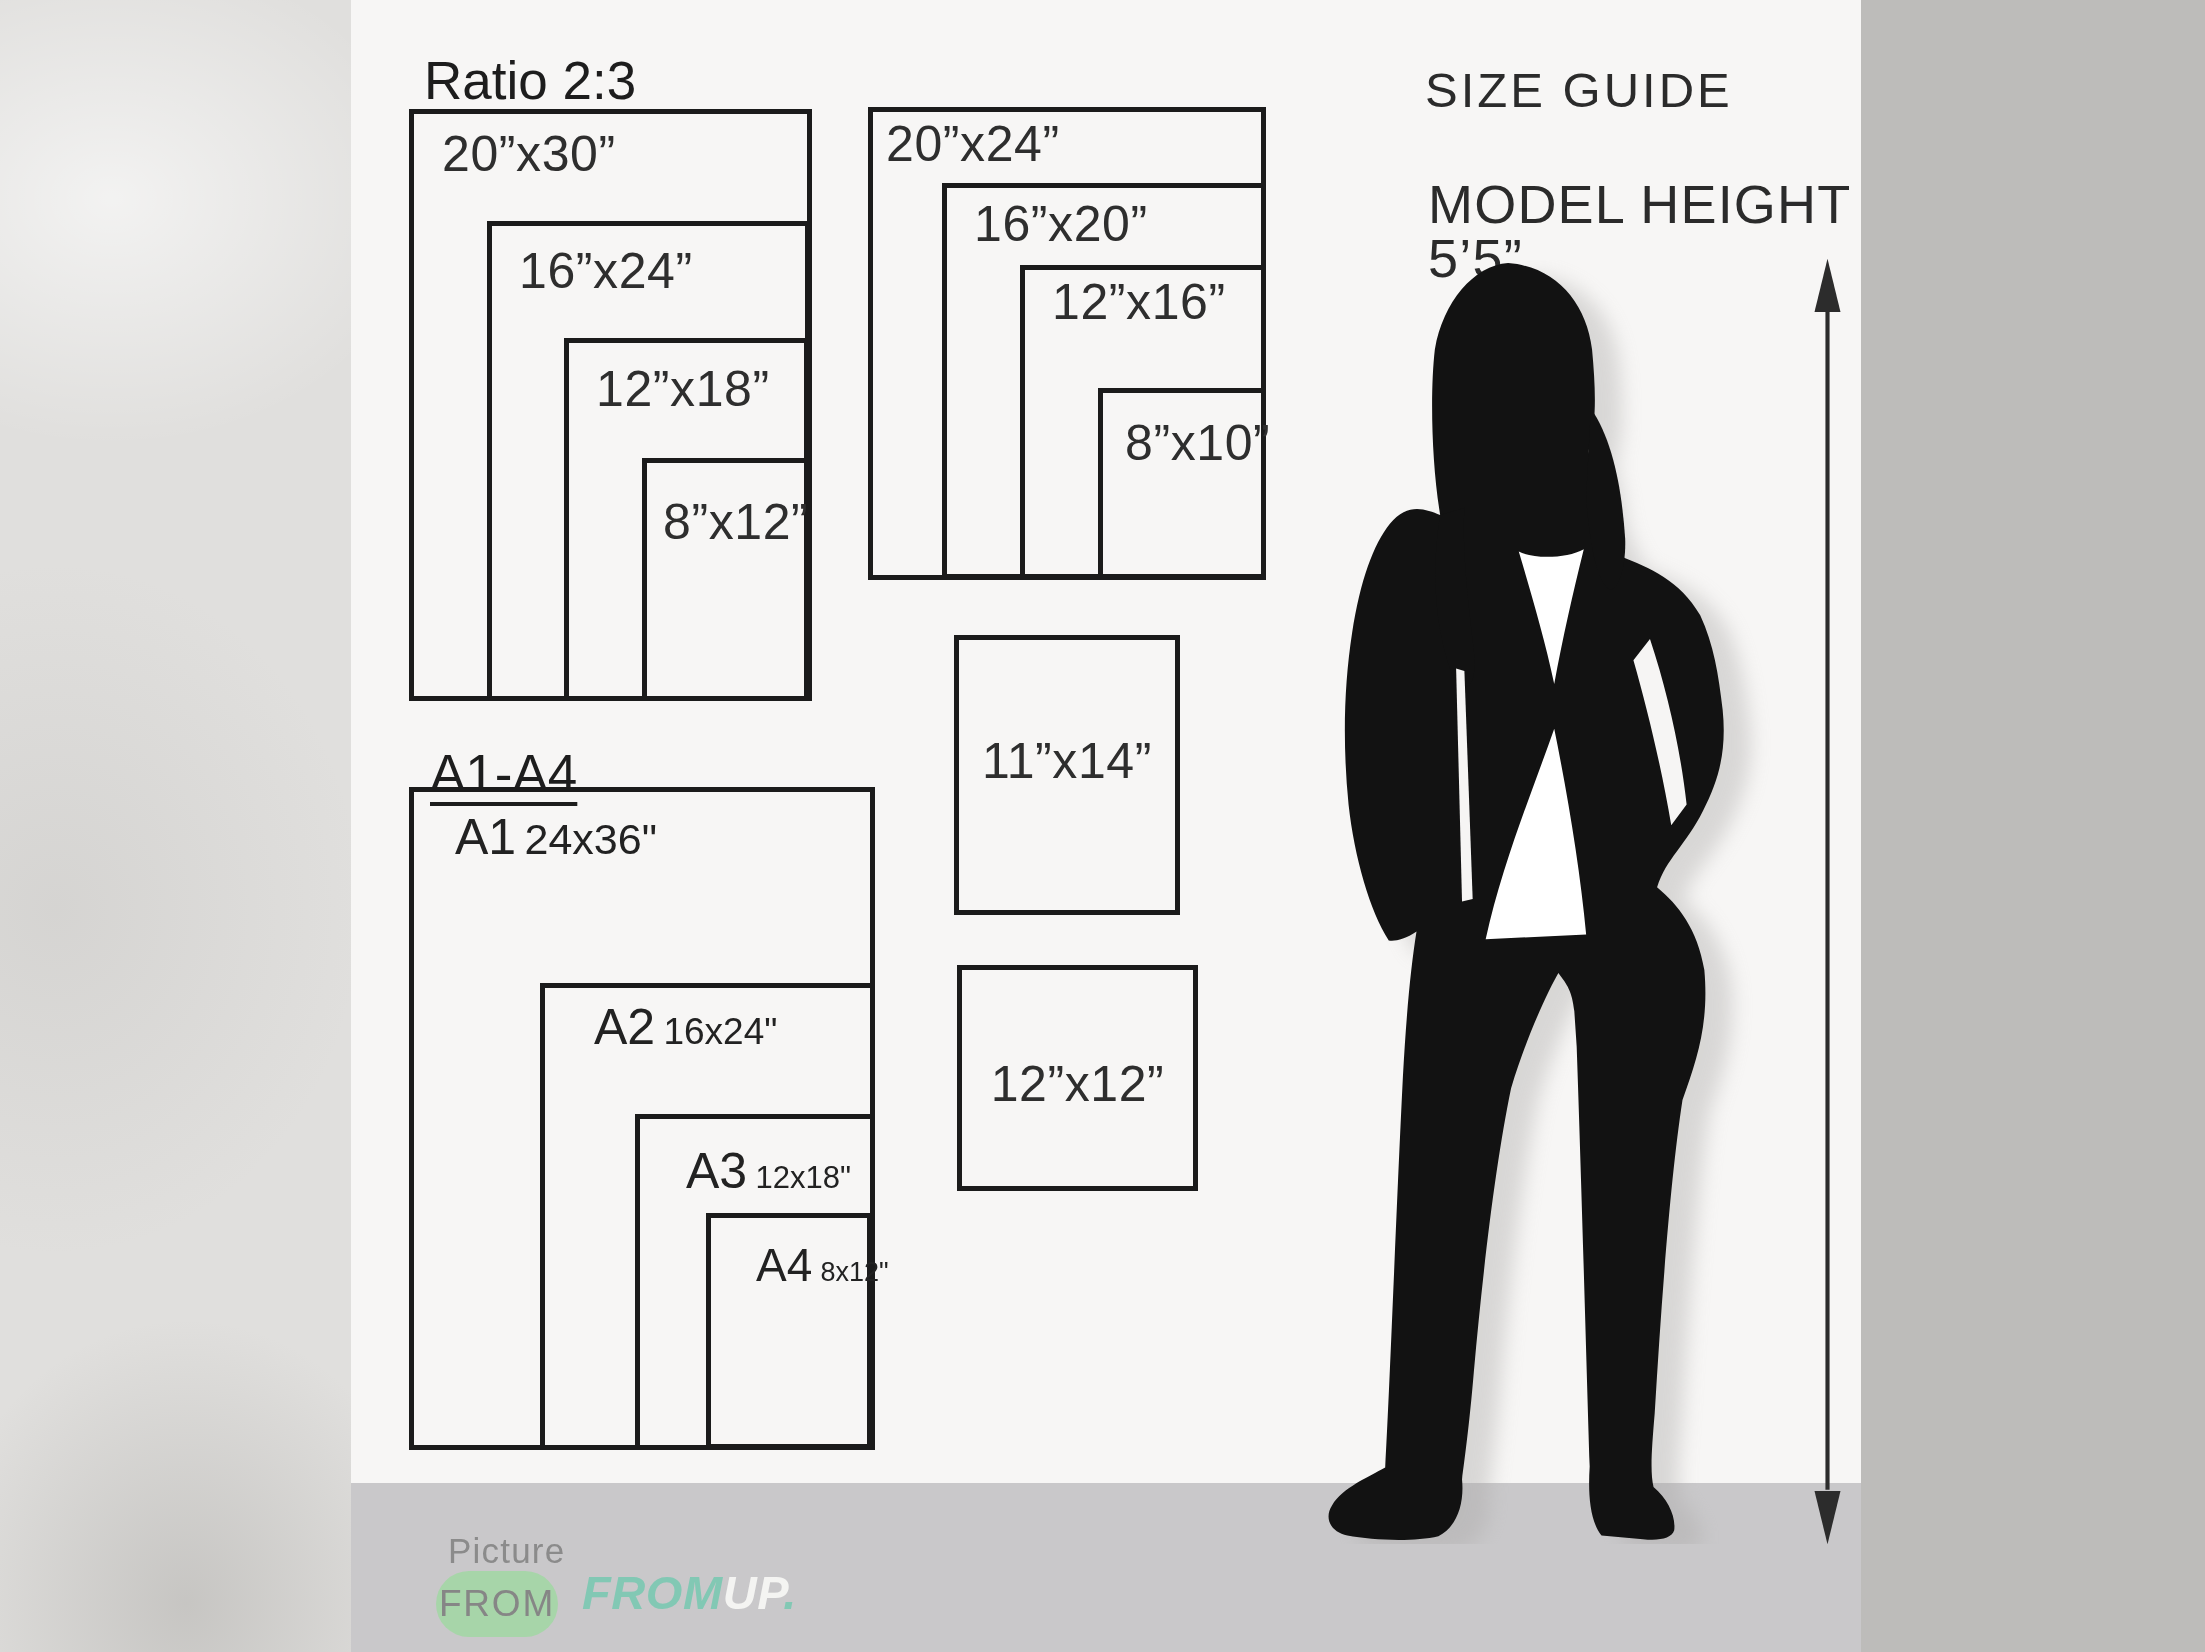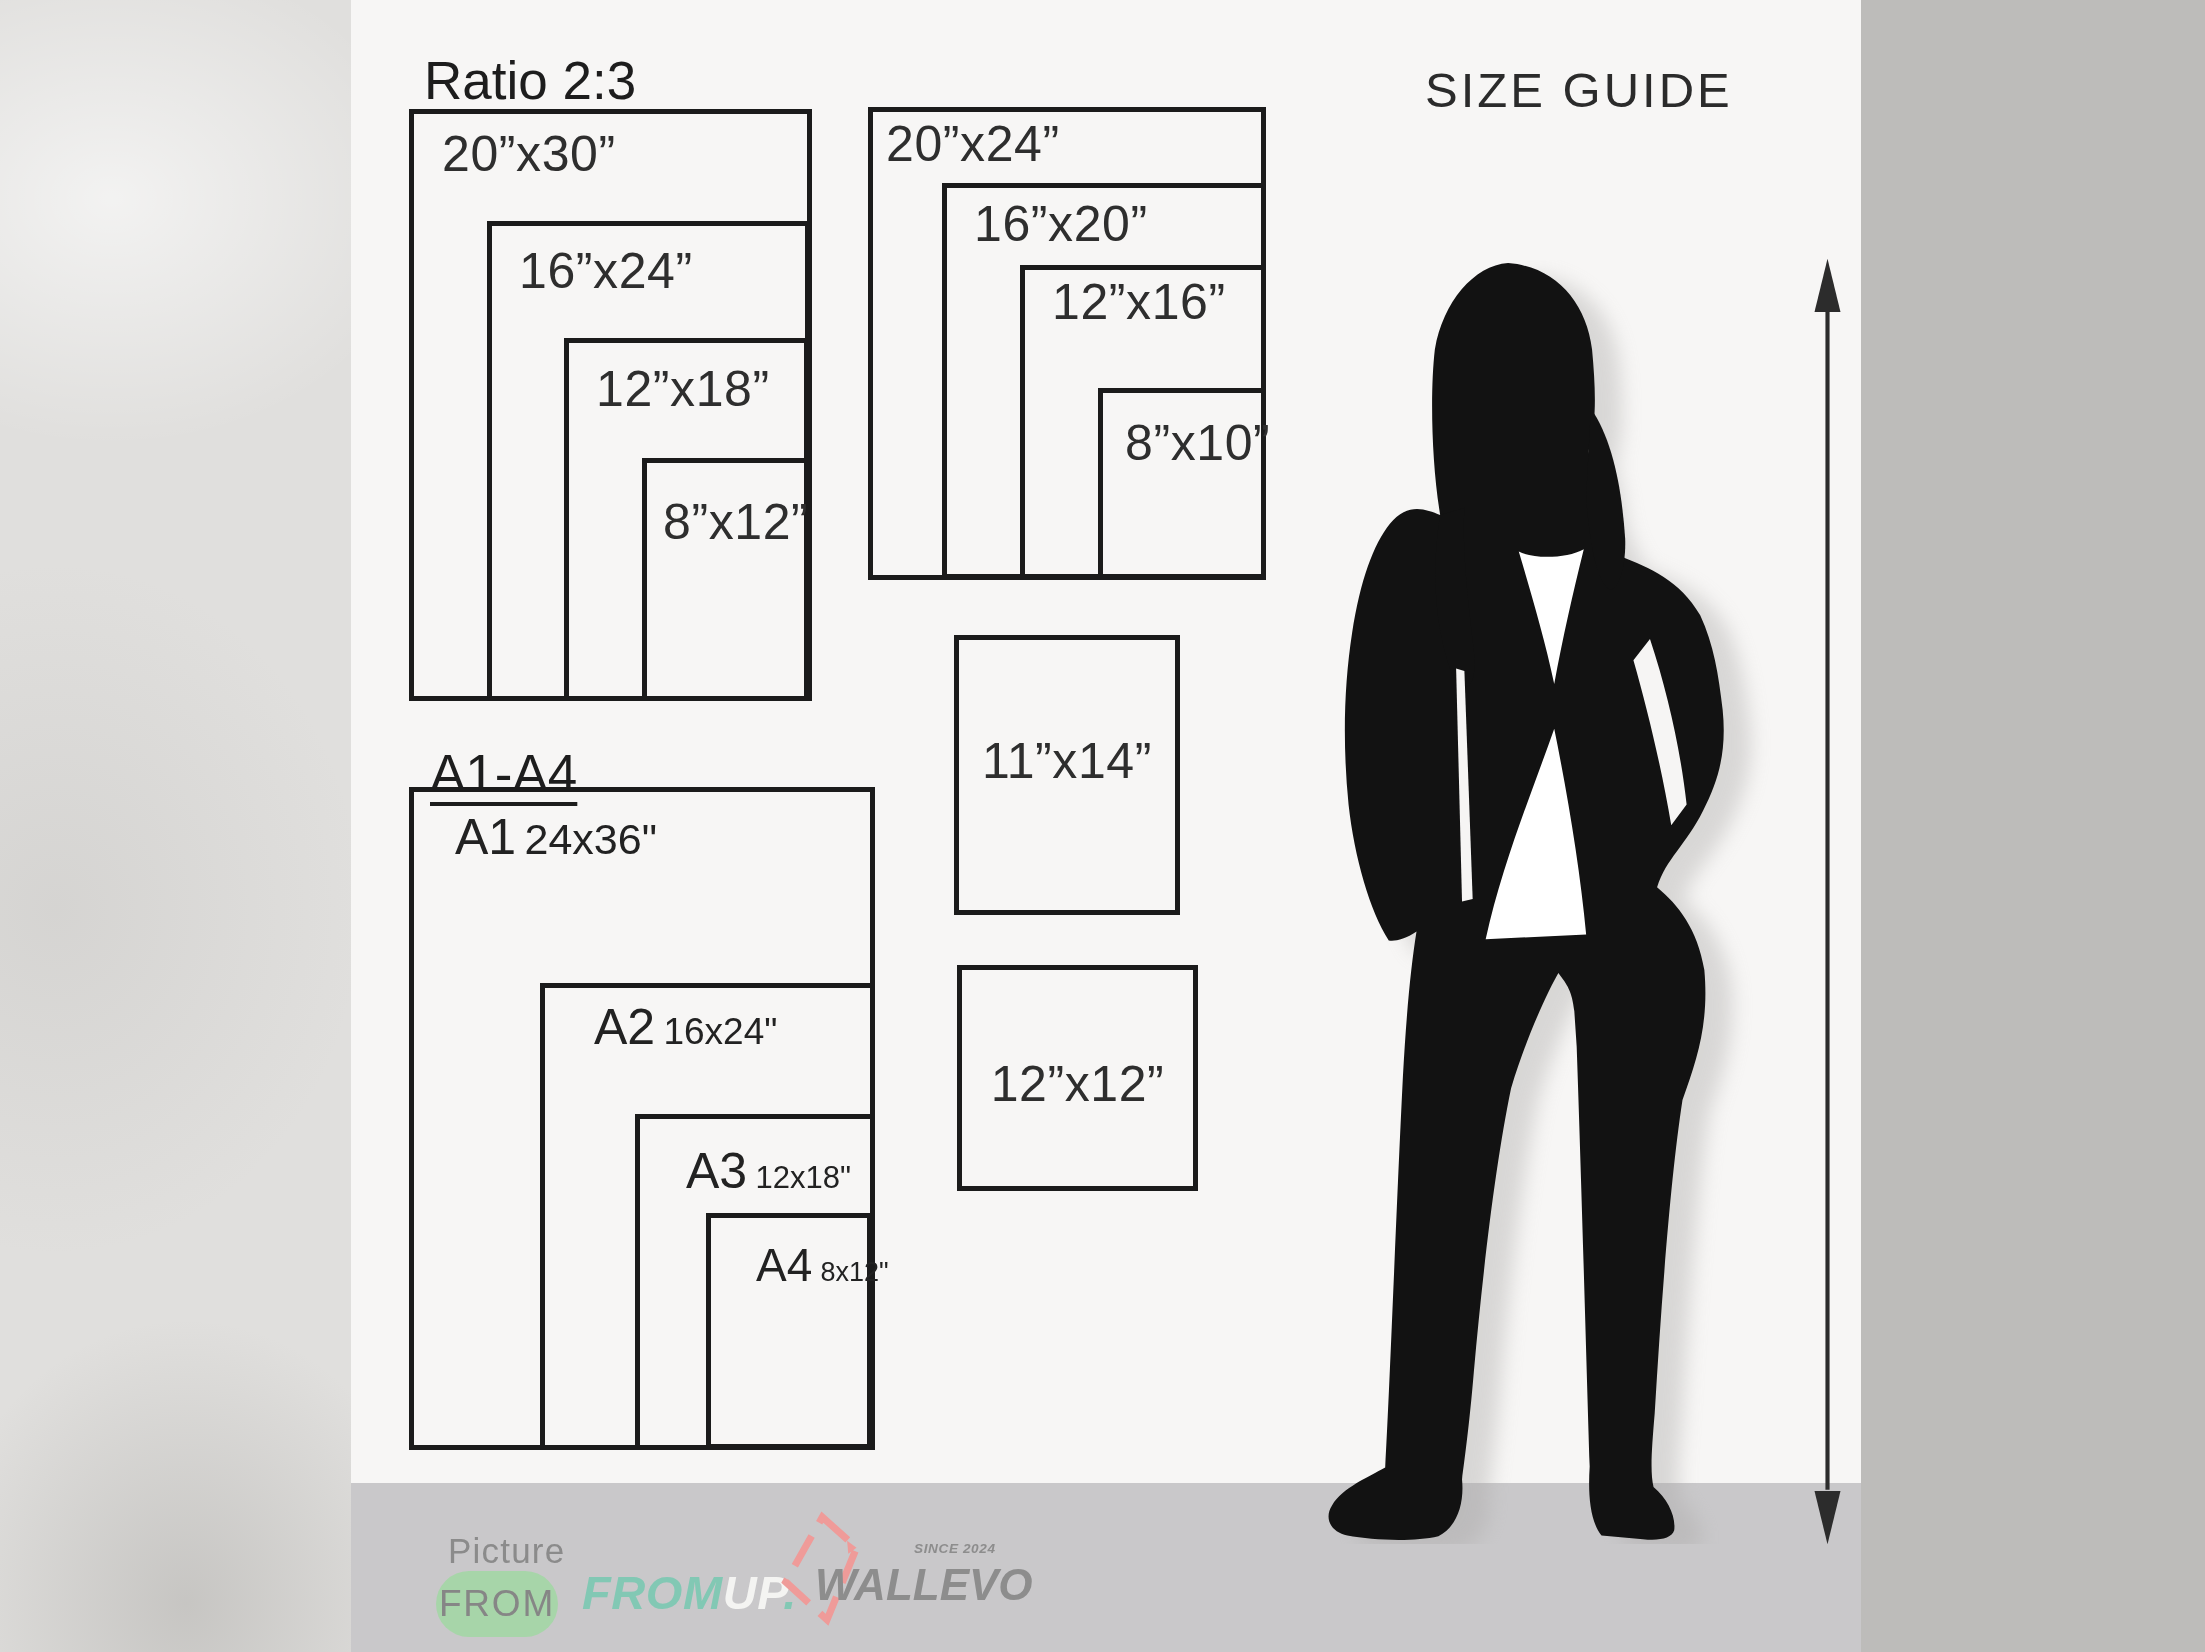--- a/index.html
+++ b/index.html
@@ -98,20 +98,21 @@
   <div class="alabel" style="left:662px;top:1146px;">
     <span class="acode">A3</span>
     <span class="a3size">12x18"</span>
   </div>
   <div class="alabel" style="left:732px;top:1242px;">
     <span class="acode" style="font-size:46px;">A4</span>
     <span class="a4size">8x12"</span>
   </div>
 
   <div class="size-guide-title">SIZE GUIDE</div>
+  <div class="model-height">MODEL HEIGHT 5’5”</div>
 
   <svg class="silhouette" width="461" height="1284" viewBox="0 0 780 2170">
     <defs>
         <filter id="soft" x="-20%" y="-10%" width="150%" height="130%">
       <feGaussianBlur stdDeviation="16"></feGaussianBlur>
         </filter>
       </defs>
 
     <path filter="url(#soft)" fill="#aaa9a7" opacity="0.4" transform="translate(46,22)" d="
       M320,4 C400,10 452,70 462,150 C468,215 470,270 458,312 C452,332 466,352 470,392
@@ -166,23 +167,15 @@
     <polygon points="60,2182 38,2092 82,2092" fill="#2c2c2c"></polygon>
   </svg>
 
   <div class="picture-label">Picture</div>
   <div class="from-badge">
     <span class="from-text">FROM</span>
   </div>
   <div class="gearup">
     <span class="gear-part">FROM</span><span class="up-part">UP</span><span class="up-dot">.</span>
   </div>
-  <div class="wallevo-wrap">
-    <svg width="95" height="118" viewBox="0 0 160 200" style="position:absolute;left:0;top:0;">
-      <polygon points="78,12 136,64 86,186 16,122" fill="none" stroke="#ef9b99" stroke-width="12" stroke-dasharray="58 26"></polygon>
-      <polygon points="120,52 136,64 122,74" fill="#ef9b99"></polygon>
-    </svg>
-    <div class="since-text">SINCE 2024</div>
-    <div class="wallevo-text">WALLEVO</div>
-  </div>
 
 </div>
 
 
 </body></html>

